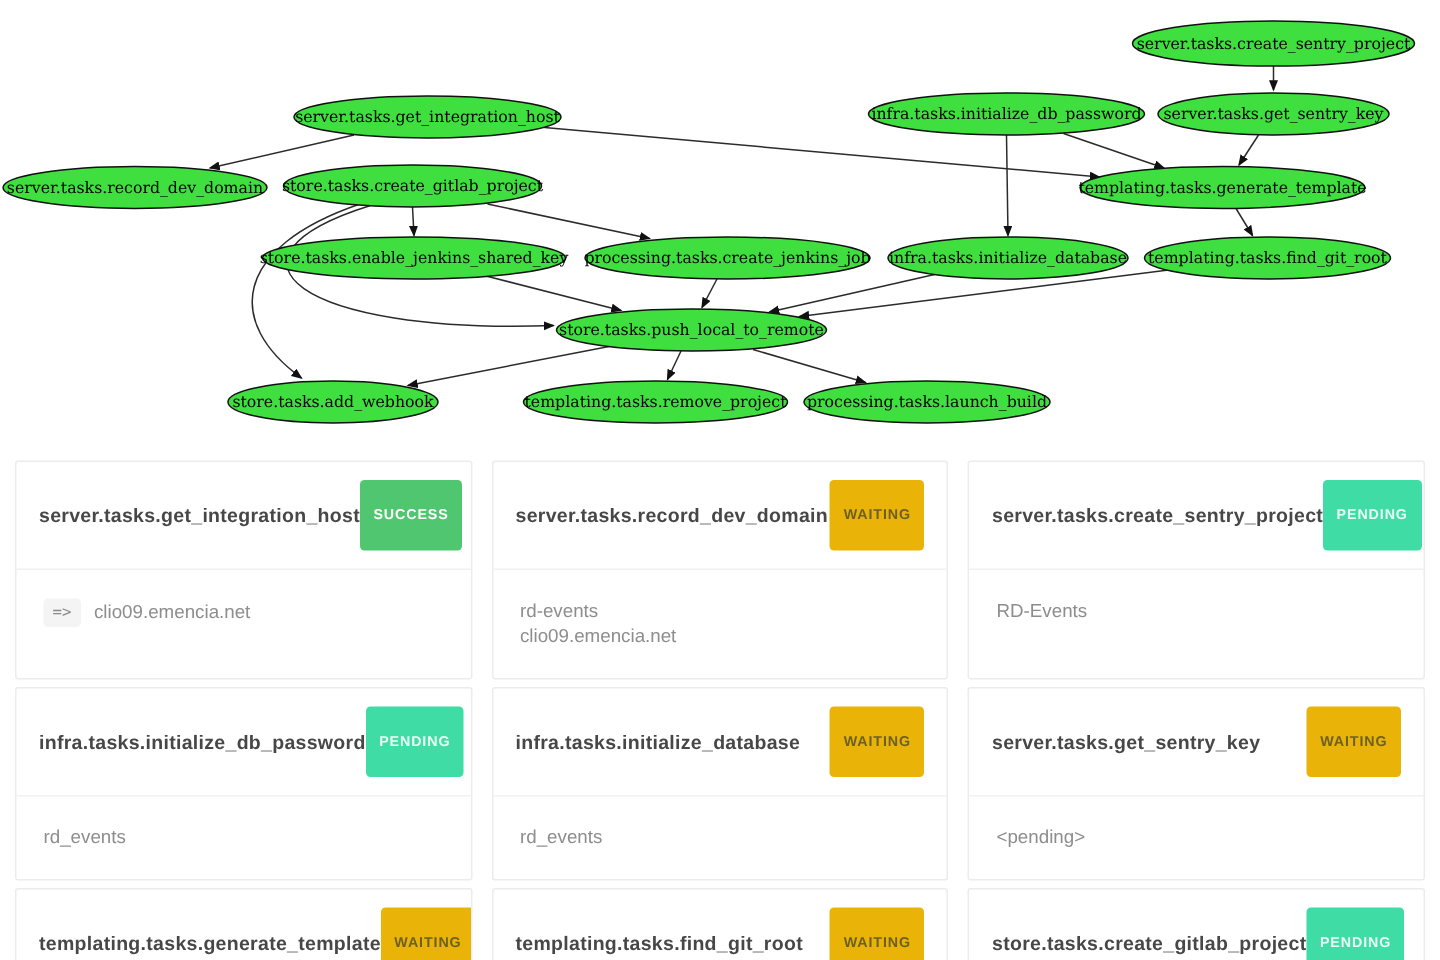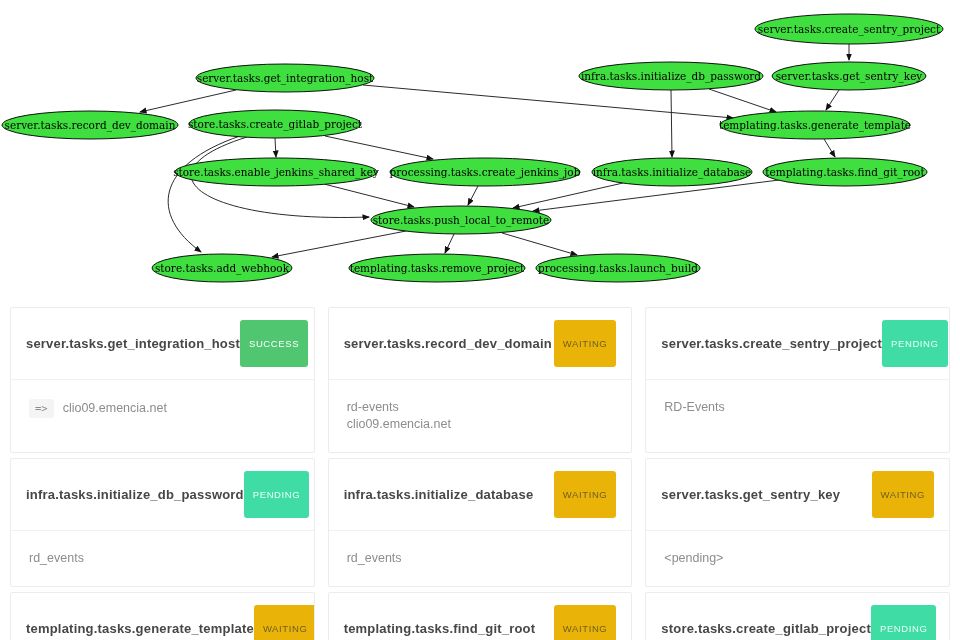--- a/index.html
+++ b/index.html
@@ -15,21 +15,21 @@
     text-anchor: middle; }
 
   
   .cards { padding: 7px 10px 0 10px; display: grid;
     grid-template-columns: repeat(3, 1fr); column-gap: 13px; row-gap: 5px; }
   .card { background: #ffffff; border: 1px solid #ececec; border-radius: 2px;
     min-height: 113px; overflow: hidden; }
   .card-header { display: flex; align-items: center; justify-content: space-between;
     padding: 12px 15px; border-bottom: 1px solid #f1f1f1; min-height: 43px; }
   .card-title { font-size: 13px; font-weight: 700; color: #474747; letter-spacing: 0.2px; }
-  .badge { font-size: 9.5px; font-weight: 400; letter-spacing: 0.6px; padding: 18px 9px;
+  .badge { font-size: 9.5px; font-weight: 700; letter-spacing: 0.6px; padding: 18px 9px;
     border-radius: 3px; white-space: nowrap; }
   .badge.success { background: #51c671; color: #ffffff; }
   .badge.waiting { background: #eab308; color: #6e6023; }
   .badge.pending { background: #3fdca6; color: #eafff7; }
   .card-body { padding: 19px 18px; font-size: 12.5px; color: #8d8d8d; line-height: 17px; }
   .body-line { display: flex; align-items: center; }
   .chip { display: inline-block; background: #f4f4f4; color: #8a8a8a; border-radius: 3px;
     padding: 1px 6px; margin-right: 9px; font-family: "DejaVu Sans Mono", monospace;
     font-size: 10.5px; }
 </style>

